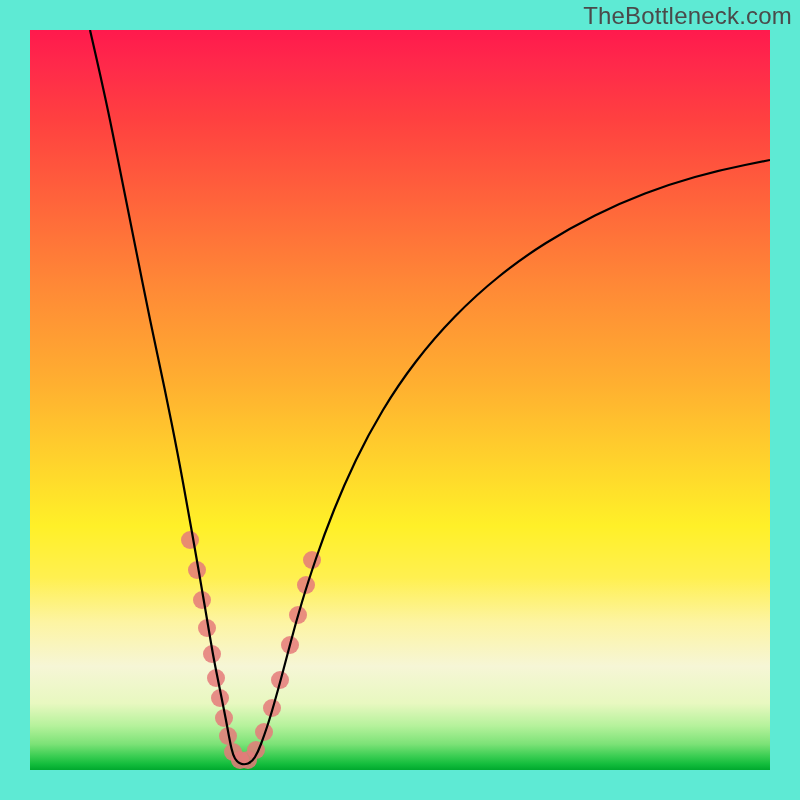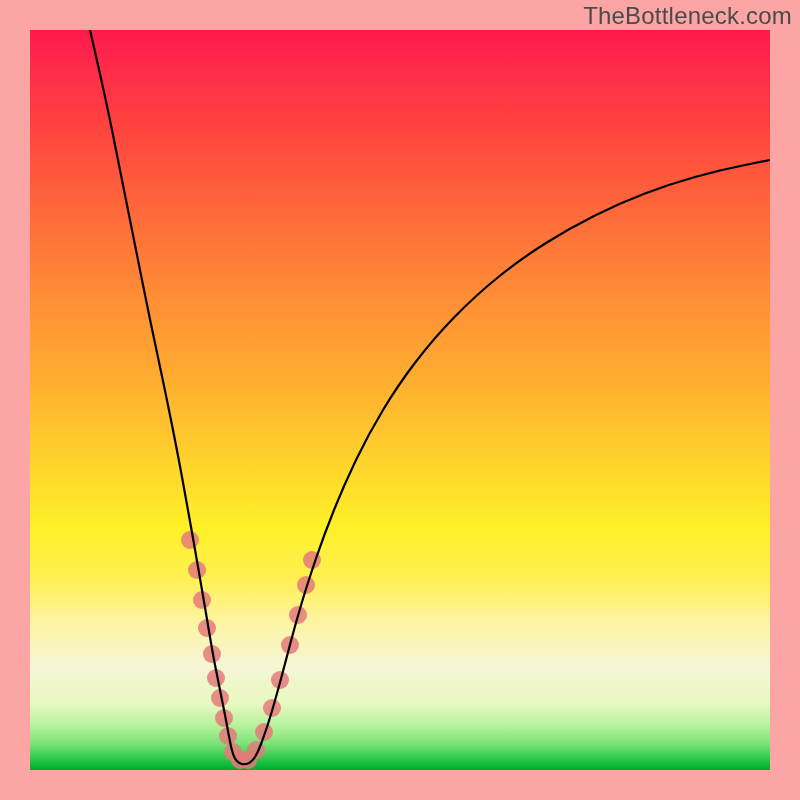--- a/index.html
+++ b/index.html
@@ -10,21 +10,21 @@
     overflow: hidden;
     background: #000;
     font-family: Arial, Helvetica, sans-serif;
   }
   .frame {
     position: absolute;
     left: 0;
     top: 0;
     width: 800px;
     height: 800px;
-    background: #fca5a5;
+    background: #5eead4;
   }
   .canvas-wrap {
     position: absolute;
     left: 30px;
     top: 30px;
     width: 740px;
     height: 740px;
     overflow: hidden;
   }
   .bg-gradient {

